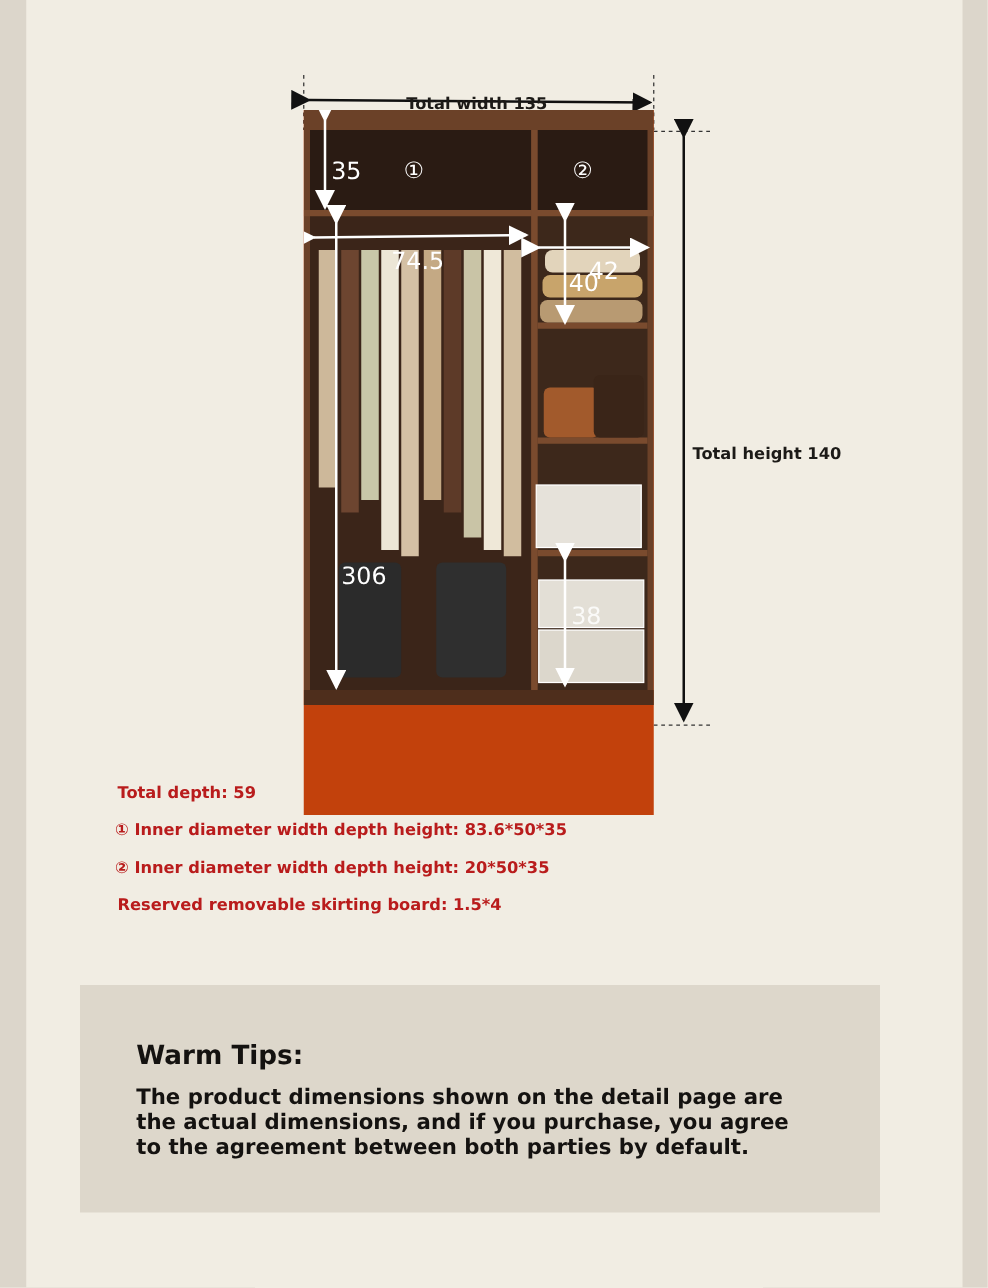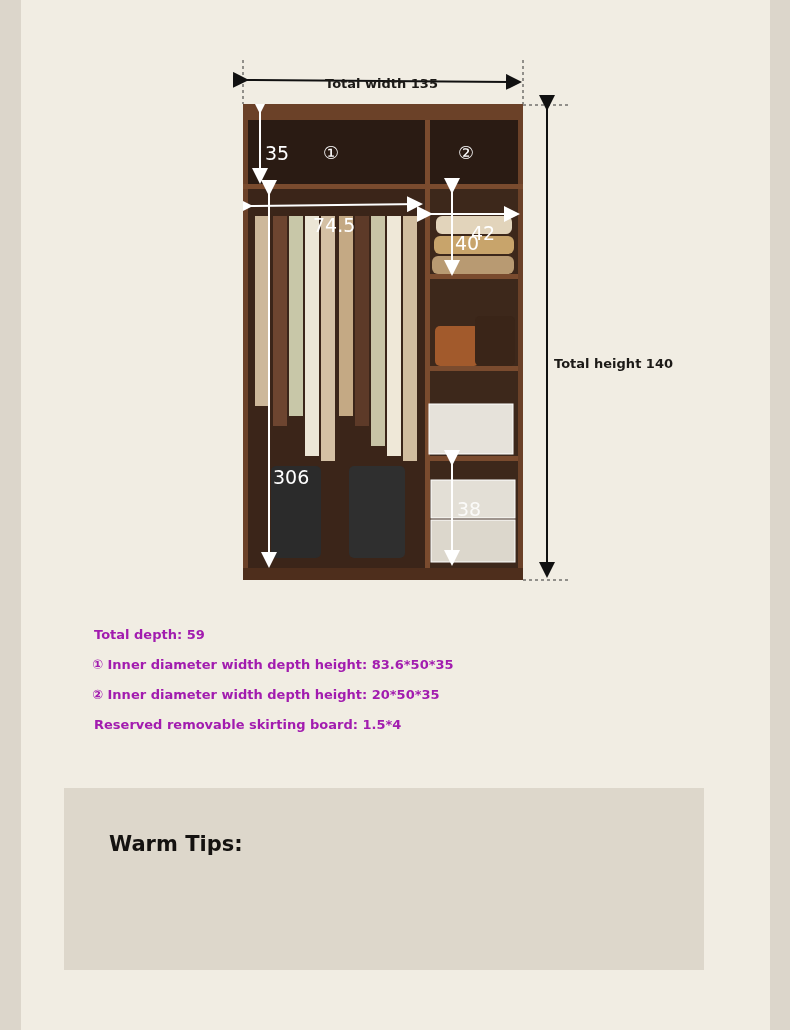--- a/index.html
+++ b/index.html
@@ -1,21 +1,21 @@
 <!DOCTYPE html>
 <html><head>
 <meta charset="utf-8">
 <style>
   html,body{margin:0;padding:0;}
   body{width:790px;height:1030px;background:#dcd6cb;font-family:"DejaVu Sans",sans-serif;position:relative;overflow:hidden;}
   .page{position:absolute;left:21px;top:0;width:749px;height:1030px;background:#f1ede3;}
   .abs{position:absolute;}
   .dim-label{font-weight:bold;font-size:13px;color:#1c1a17;white-space:nowrap;margin-top:22px;}
-  .wardrobe{position:absolute;left:243px;top:104px;width:280px;height:476px;background:#c2410c;}
-  .spec{position:absolute;left:94px;font-size:13px;font-weight:bold;color:#a21caf;white-space:nowrap;}
+  .wardrobe{position:absolute;left:243px;top:88px;width:280px;height:564px;background:#c2410c;}
+  .spec{position:absolute;left:94px;font-size:13px;font-weight:bold;color:#b91c1c;white-space:nowrap;}
   .tips{position:absolute;left:64px;top:788px;width:640px;height:182px;background:#ddd7cb;border-radius:0;}
   .tips-title{position:absolute;left:45px;top:44px;font-size:21px;font-weight:bold;color:#141210;}
   .tips-body{position:absolute;left:45px;top:80px;width:540px;font-size:17px;line-height:20px;font-weight:bold;color:#141210;}
   .wlabel{position:absolute;color:#fff;font-size:19px;}
   .circ{position:absolute;color:#fff;font-size:18px;}
 </style>
 </head>
 <body>
 
 <div class="page"></div>
@@ -98,13 +98,14 @@
   <div class="wlabel" style="left:214px;top:394px;opacity:.85;">38</div>
 </div>
 
 <div class="spec" style="top:627px;">Total depth: 59</div>
 <div class="spec" style="left:92px;top:657px;">① Inner diameter width depth height: 83.6*50*35</div>
 <div class="spec" style="left:92px;top:687px;">② Inner diameter width depth height: 20*50*35</div>
 <div class="spec" style="top:717px;">Reserved removable skirting board: 1.5*4</div>
 
 <div class="tips">
   <div class="tips-title">Warm Tips:</div>
+  <div class="tips-body">The product dimensions shown on the detail page are the actual dimensions, and if you purchase, you agree to the agreement between both parties by default.</div>
 </div>
 
 </body></html>

